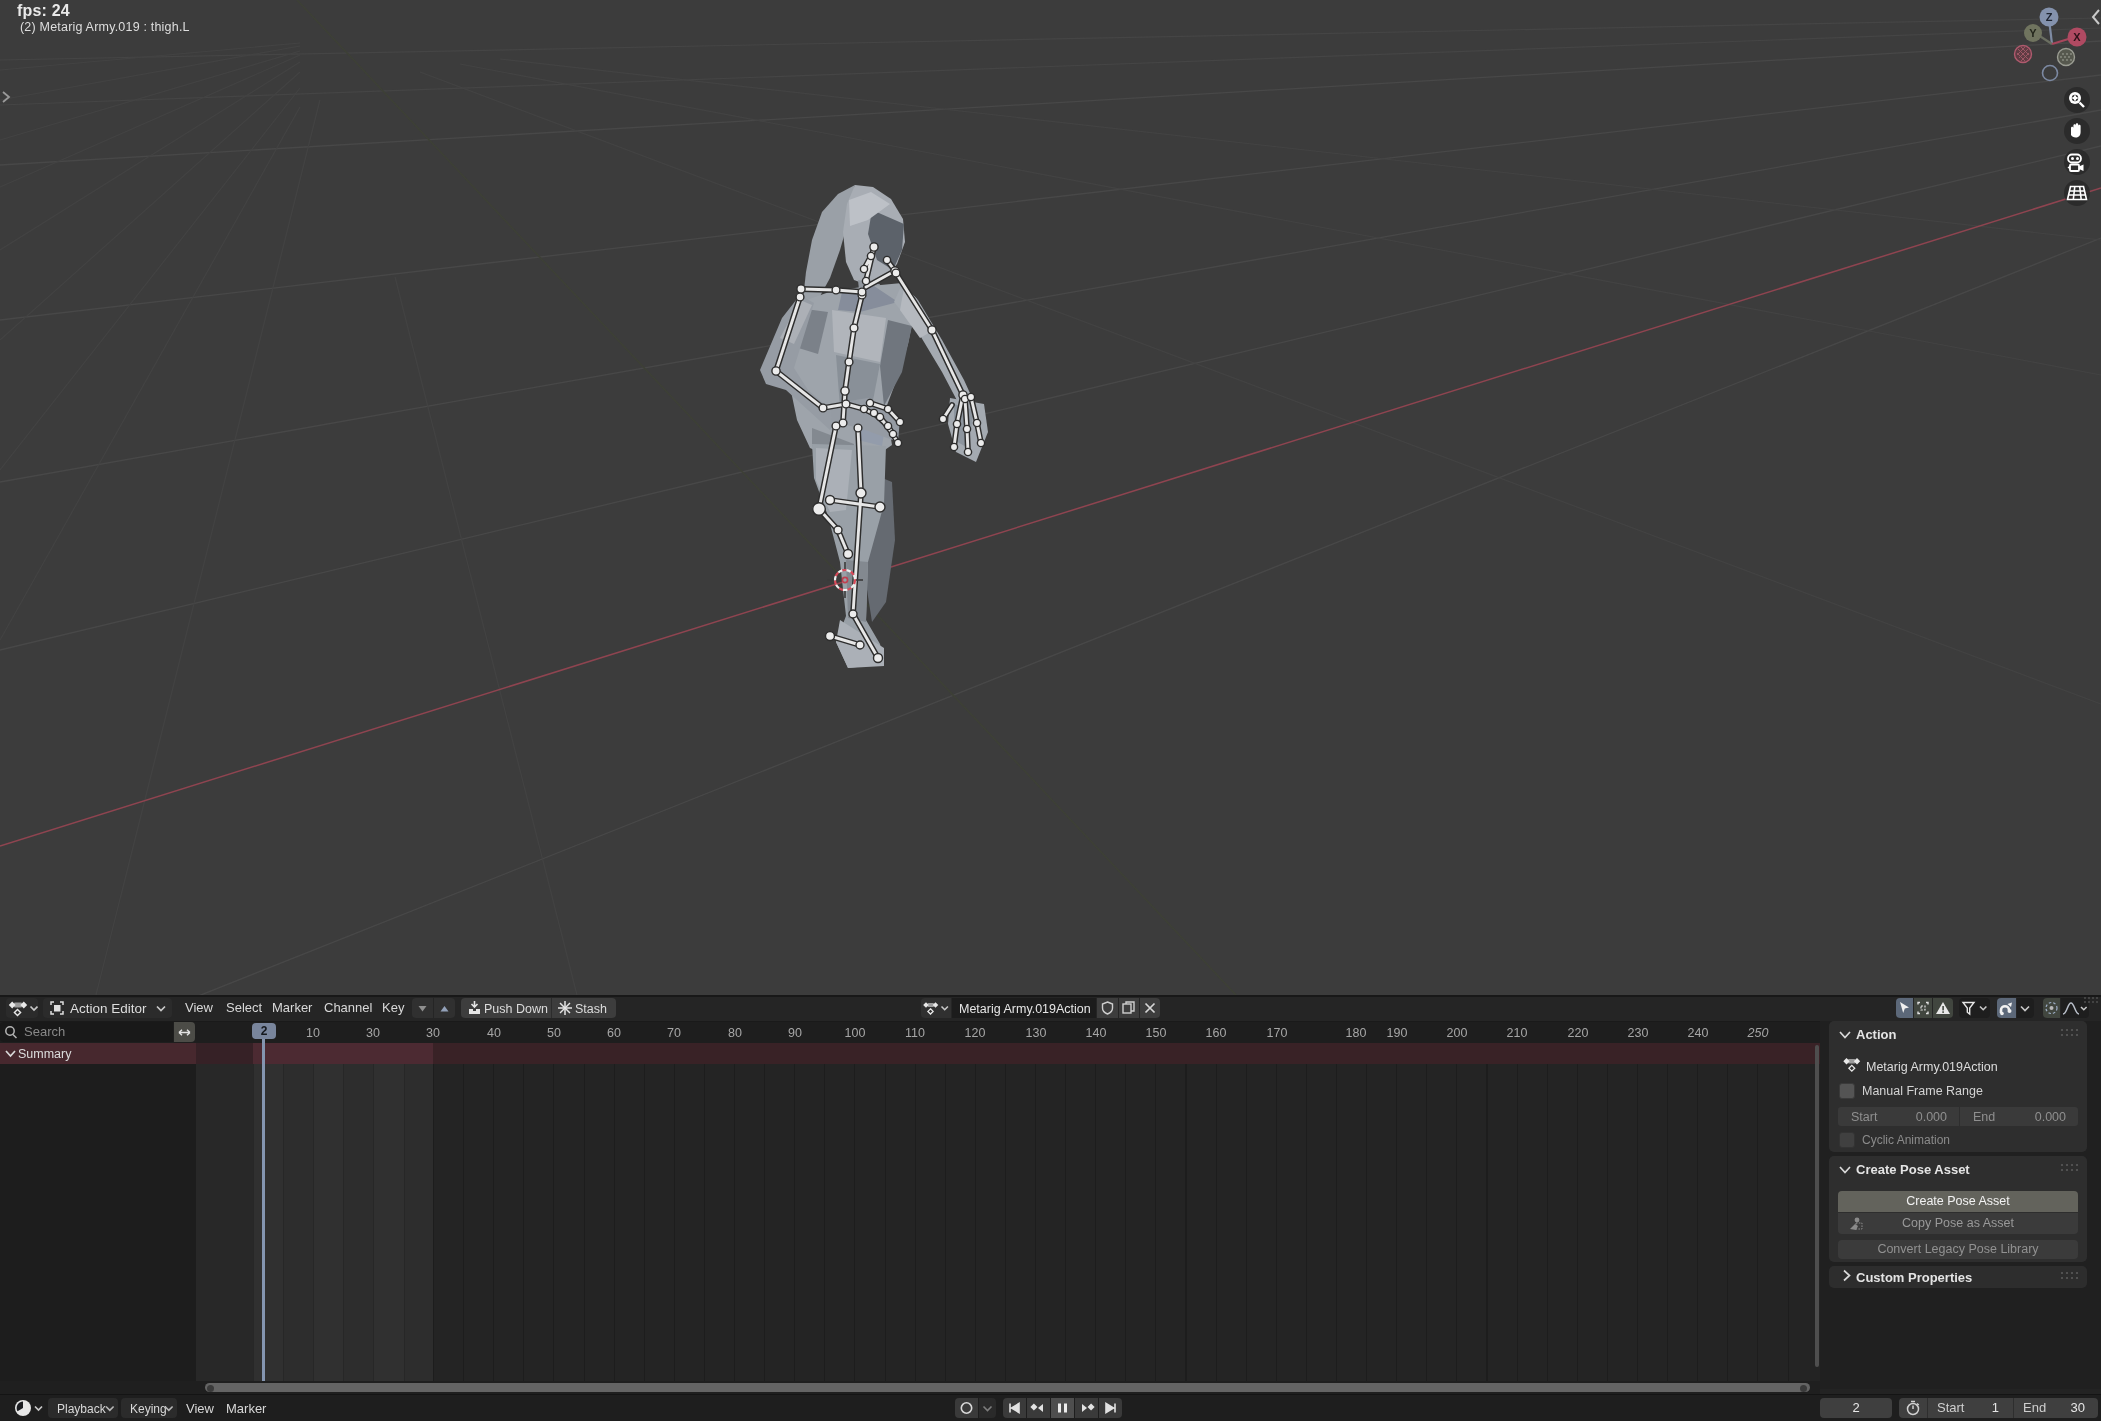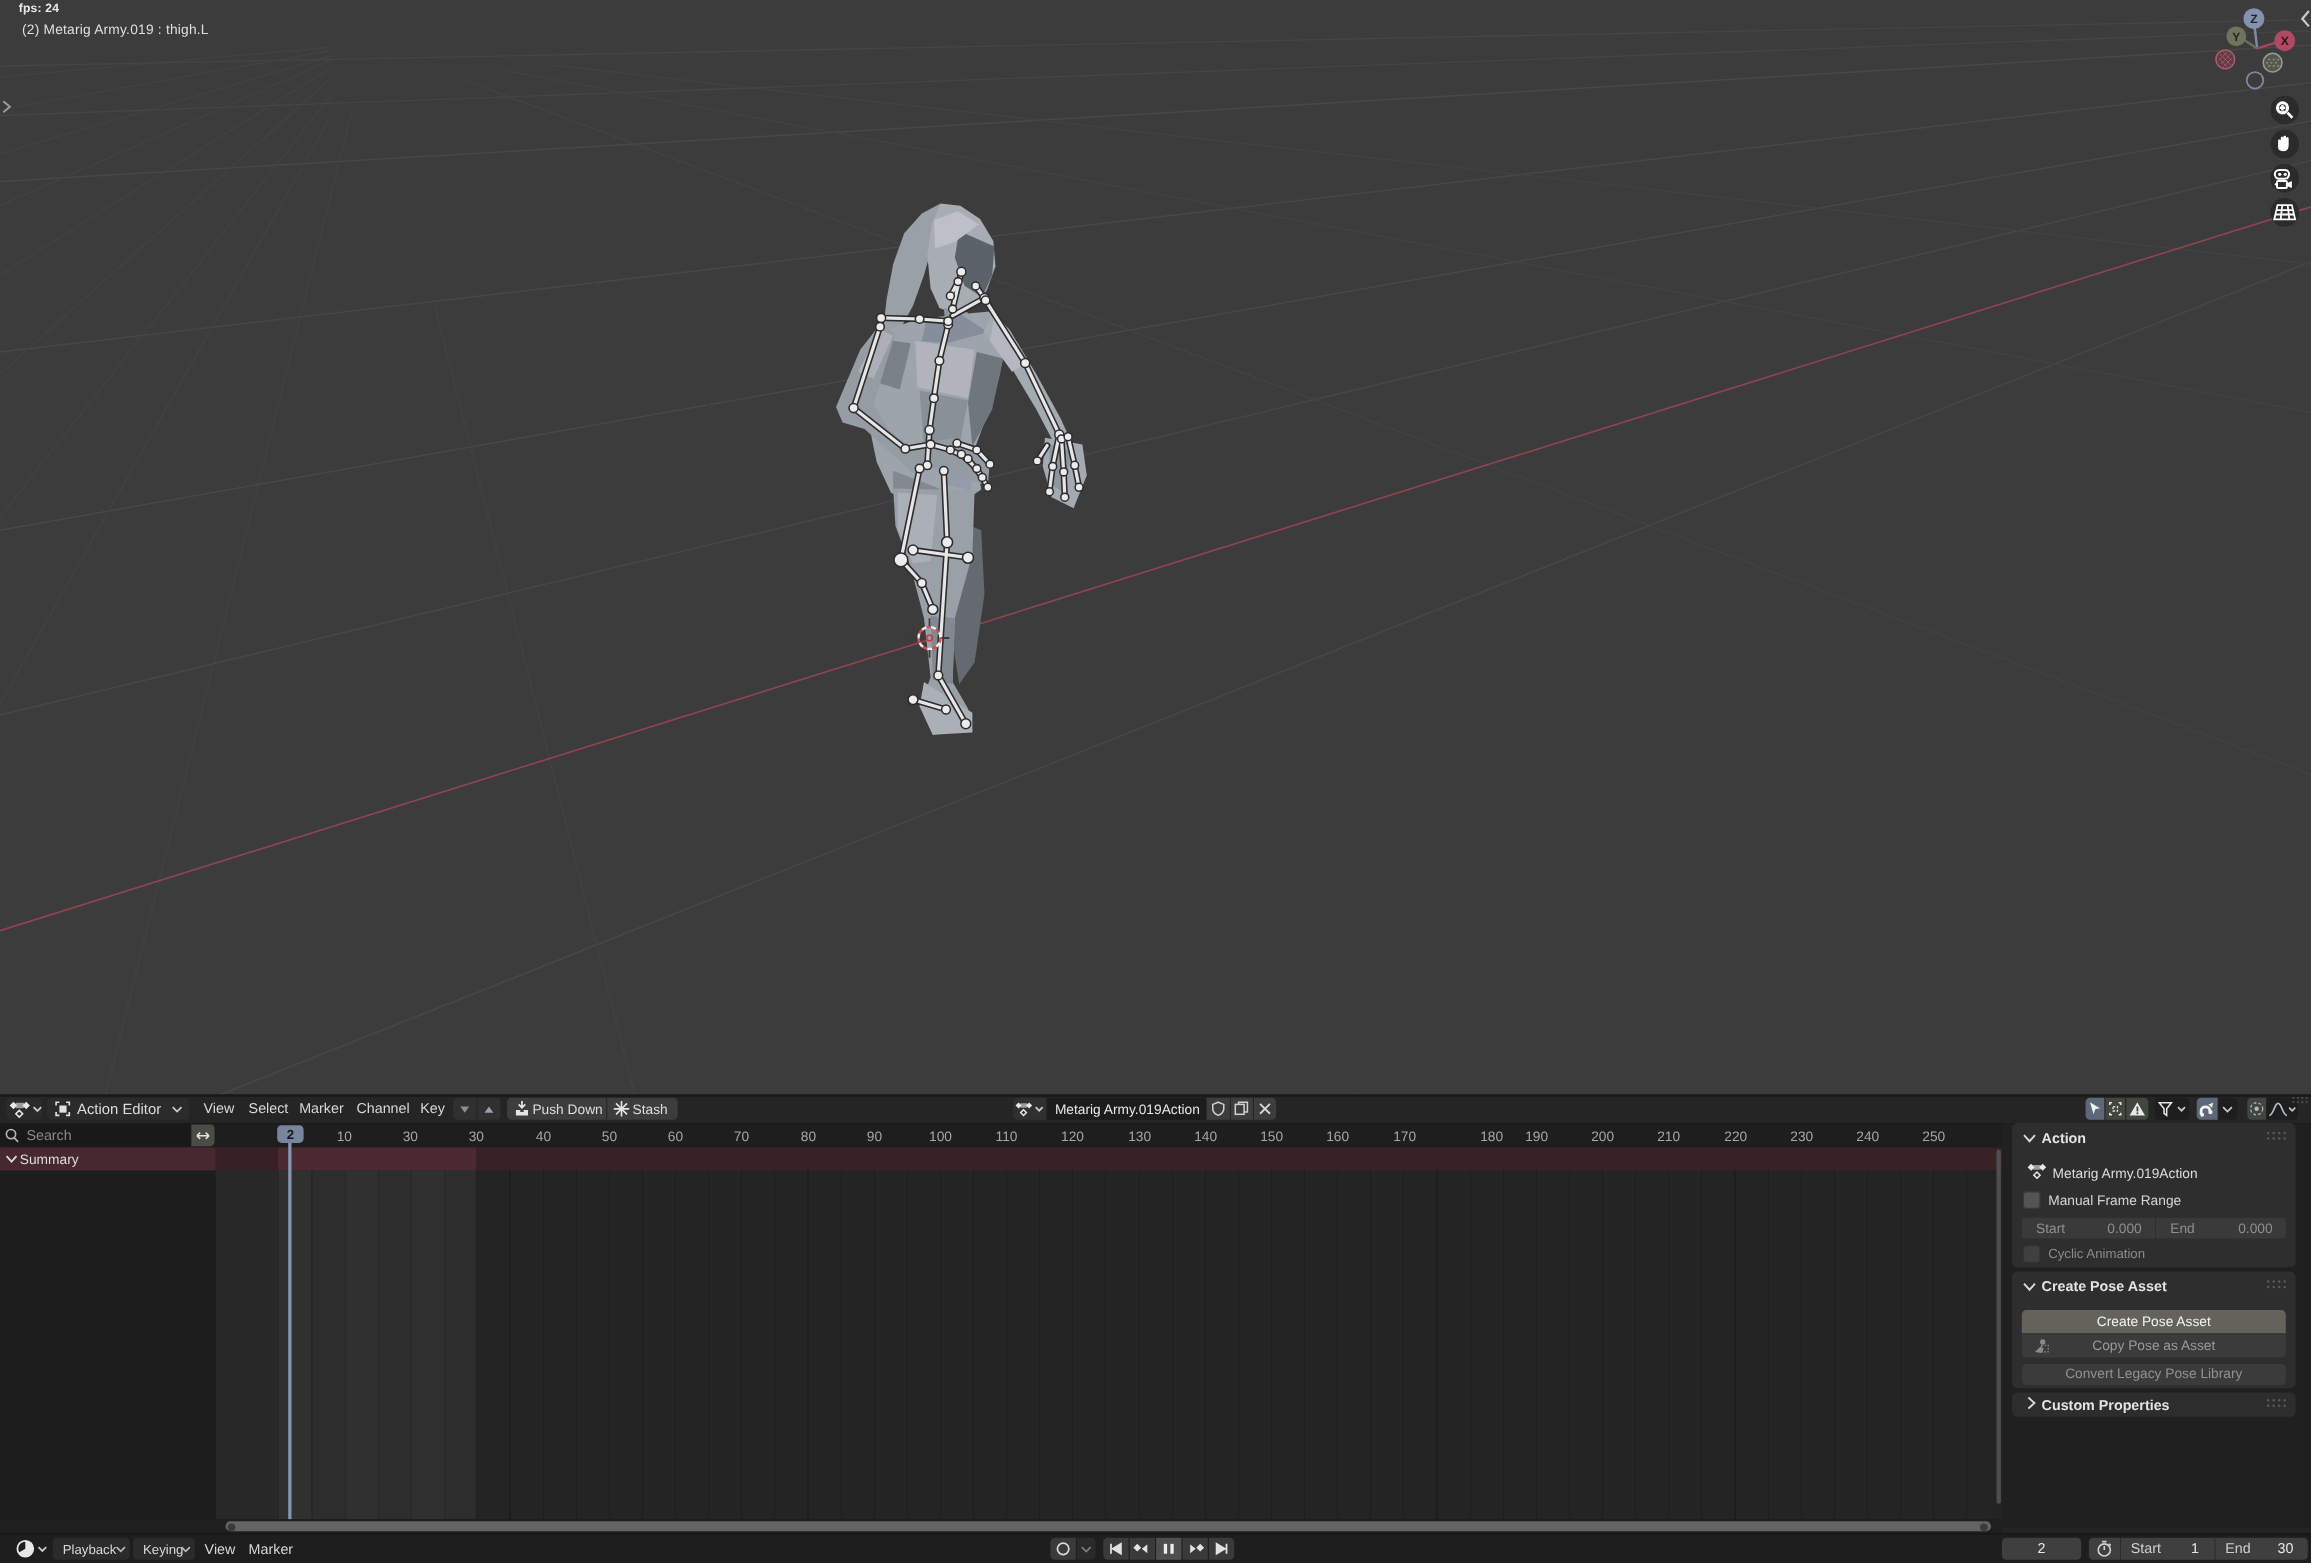--- a/index.html
+++ b/index.html
@@ -1,21 +1,21 @@
 <!DOCTYPE html>
 <html><head>
 <meta charset="utf-8">
 <style>
   html,body{margin:0;padding:0;width:2101px;height:1421px;overflow:hidden;background:#1b1b1b;
     font-family:"Liberation Sans",sans-serif;}
   .abs{position:absolute;}
   #root{position:relative;width:2101px;height:1421px;}
   
   #viewport{left:0;top:0;width:2101px;height:995px;background:#3c3c3c;overflow:hidden;}
-  .vptext{color:#e9e9e9;font-size:11px;font-weight:bold;letter-spacing:0.2px;}
+  .vptext{color:#e9e9e9;font-size:16px;font-weight:bold;letter-spacing:0.2px;}
   
   #dopesheet{left:0;top:995px;width:2101px;height:399px;background:#232323;overflow:hidden;}
   #ds-header{left:0;top:0;width:2101px;height:26px;background:#252525;border-bottom:1px solid #1a1a1a;}
   .menu{color:#d8d8d8;font-size:13px;position:absolute;top:5px;white-space:nowrap;}
   .btn{position:absolute;background:#3d3d3d;border-radius:4px;color:#dcdcdc;font-size:13px;white-space:nowrap;}
   
   #ruler{left:0;top:26px;width:1820px;height:22px;background:#1e1e1e;}
   .rnum{position:absolute;top:4.5px;color:#a6a6a6;font-size:12.5px;transform:translateX(-50%);}
   
   #summary{left:0;top:48px;width:1820px;height:19px;background:#3a2327;}
@@ -318,21 +318,21 @@
       <span class="rnum" style="left:1156px;">150</span>
       <span class="rnum" style="left:1216px;text-align:right;">160</span>
       <span class="rnum" style="left:1277px;">170</span>
       <span class="rnum" style="left:1337px;margin-left:19px;">180</span>
       <span class="rnum" style="left:1397px;">190</span>
       <span class="rnum" style="left:1457px;">200</span>
       <span class="rnum" style="left:1517px;">210</span>
       <span class="rnum" style="left:1578px;">220</span>
       <span class="rnum" style="left:1638px;">230</span>
       <span class="rnum" style="left:1698px;">240</span>
-      <span class="rnum" style="left:1758px;">250</span>
+      <span class="rnum" style="left:1758px;font-style:italic;">250</span>
     </div>
 
     <div class="abs" style="left:262px;top:43px;width:3px;height:344px;background:#8495b0;"></div>
     <div class="abs" style="left:252px;top:28px;width:24px;height:16px;background:#79859c;border-radius:4px;color:#14171c;font-size:12px;font-weight:bold;text-align:center;line-height:16px;">2</div>
 
     <div class="abs" style="left:0;top:386px;width:1820px;height:13px;background:#1f1f1f;">
       <div class="abs" style="left:205px;top:2px;width:1605px;height:9px;background:#646464;border-radius:5px;"></div>
       <div class="abs" style="left:207px;top:3.5px;width:7px;height:7px;background:#3a3a3a;border-radius:4px;"></div>
       <div class="abs" style="left:1800px;top:3.5px;width:7px;height:7px;background:#3a3a3a;border-radius:4px;"></div>
     </div>

